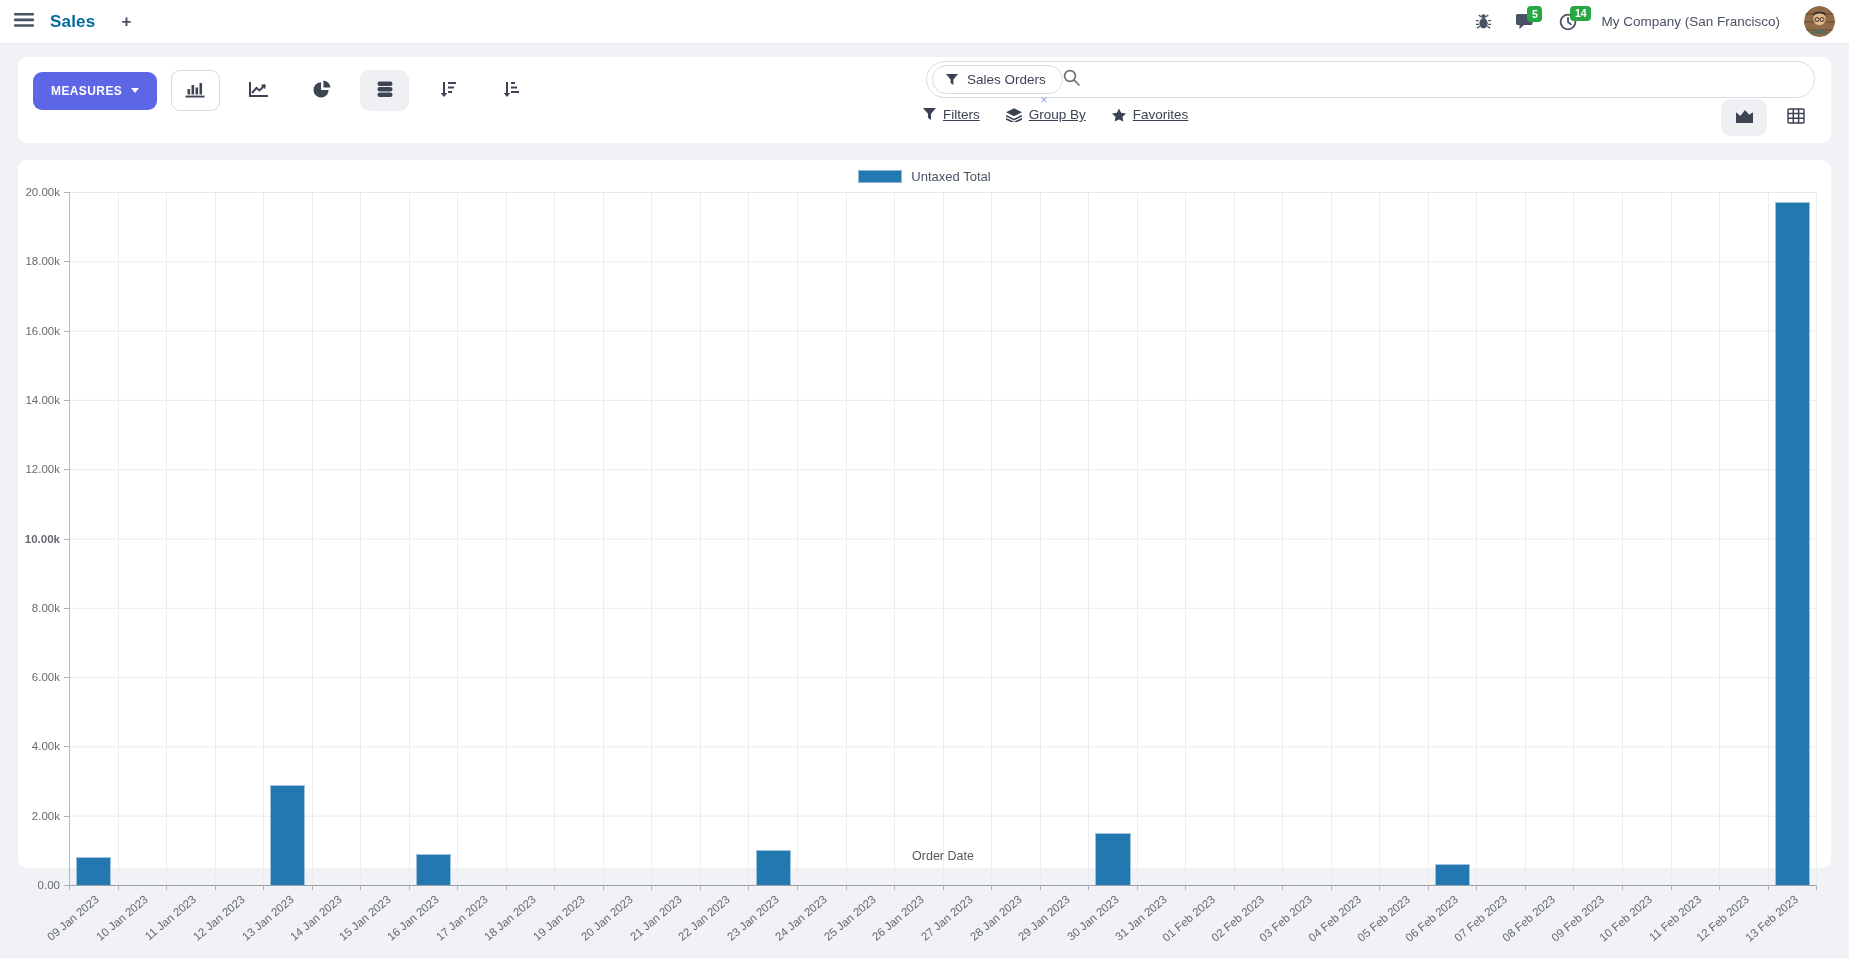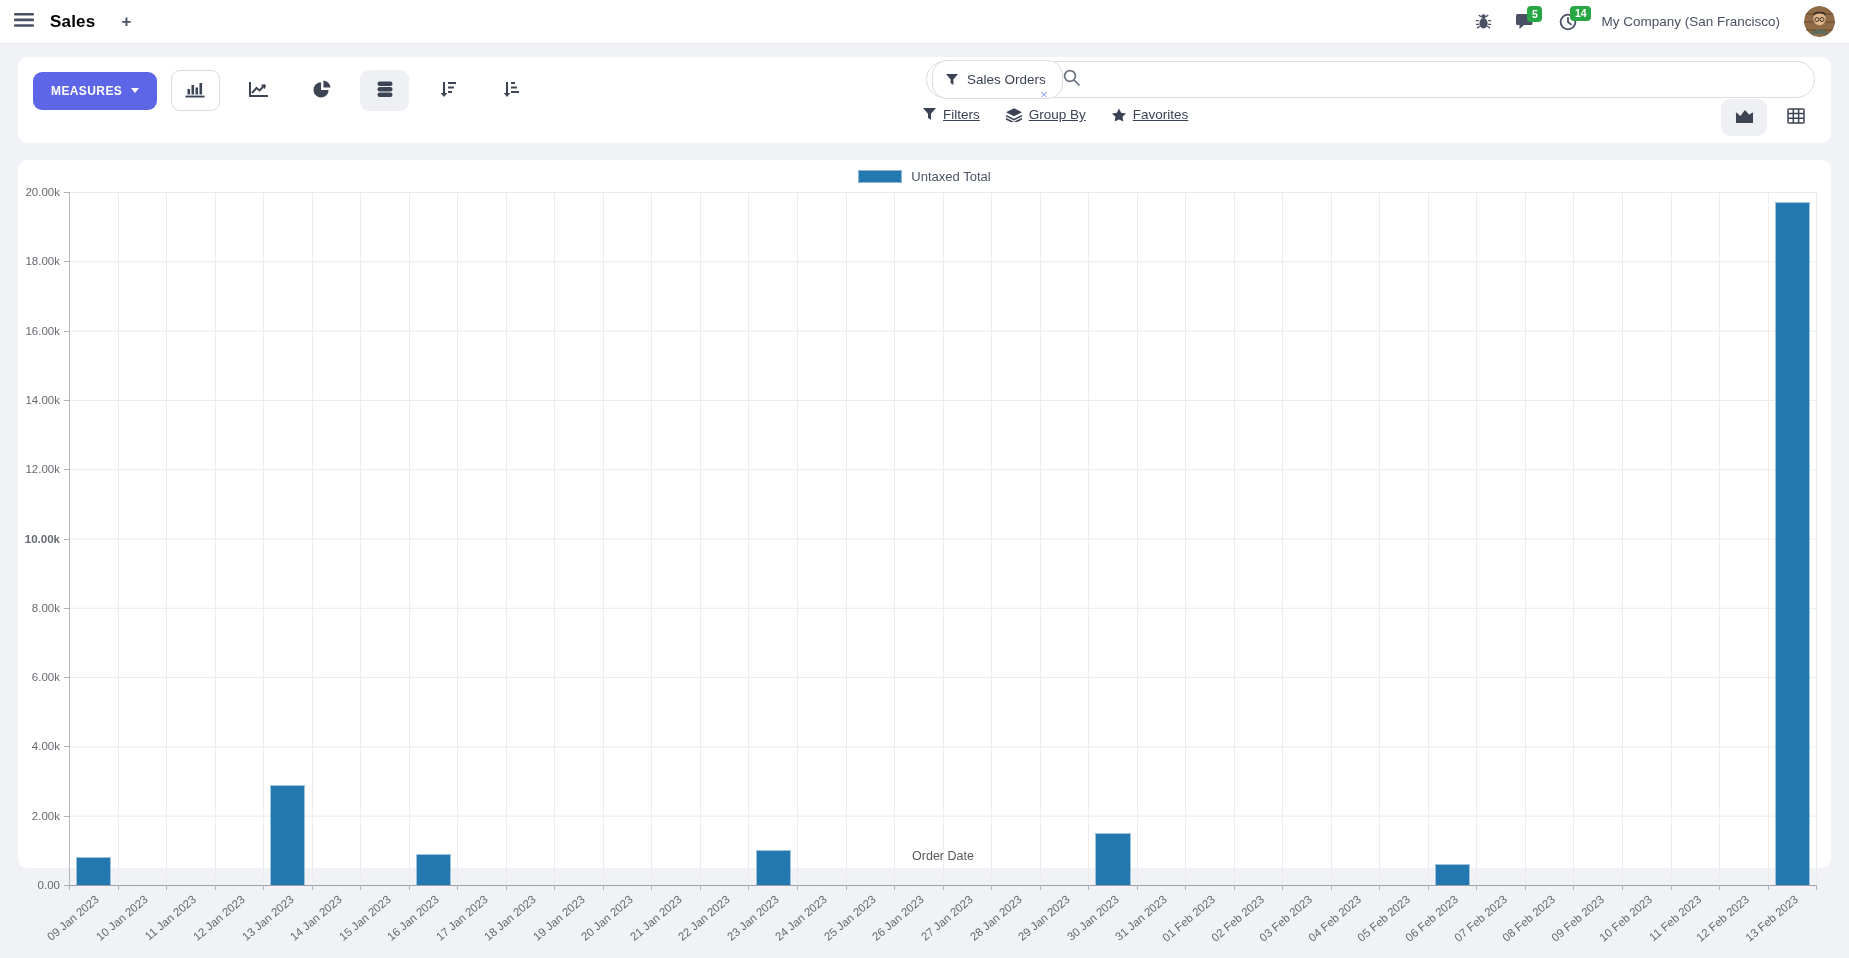--- a/index.html
+++ b/index.html
@@ -4,21 +4,21 @@
 <style>
   * { margin:0; padding:0; box-sizing:border-box; }
   html,body { width:1849px; height:958px; overflow:hidden; }
   body { background:#f1f2f5; font-family:"Liberation Sans", sans-serif; color:#384152; }
 
   
   .navbar { height:44px; background:#fff; border-bottom:1px solid #e9eaee;
             display:flex; align-items:center; padding:0 14px; }
   .nav-left { display:flex; align-items:center; gap:16px; }
   .burger { width:20px; cursor:pointer; color:#4a5164; }
-  .app-name { font-size:17px; font-weight:700; color:#000000; letter-spacing:.2px; cursor:pointer; }
+  .app-name { font-size:17px; font-weight:700; color:#0369a1; letter-spacing:.2px; cursor:pointer; }
   .plus { font-size:17px; font-weight:700; color:#4a5164; margin-left:10px; cursor:pointer; }
   .nav-right { margin-left:auto; display:flex; align-items:center; gap:24px; }
   .nav-ico { position:relative; color:#4a5164; display:flex; align-items:center; cursor:pointer; }
   .badge { position:absolute; top:-7px; left:11px; background:#28a745; color:#fff;
            font-size:10.5px; font-weight:700; line-height:1; padding:2.5px 4.5px; border-radius:4px; }
   .company { font-size:13.5px; color:#4a5164; cursor:pointer; }
   .avatar { width:31px; height:31px; border-radius:50%; overflow:hidden; display:block; cursor:pointer; }
 
   
   .content { padding:13px 18px 0 18px; }
@@ -36,21 +36,21 @@
   .ico-btn { width:49px; height:41px; display:flex; align-items:center; justify-content:center;
              background:transparent; border:1px solid transparent; border-radius:9px;
              color:#3d4454; cursor:pointer; }
   .ico-btn.active-outline { border-color:#d8dade; background:#fff; }
   .ico-btn.active-fill { background:#eef0f3; }
 
   
   .searchbar { position:absolute; left:908px; right:16px; top:4px; height:37px;
                border:1px solid #d9dbe0; border-radius:19px; background:#fff;
                display:flex; align-items:center; padding:0 12px 0 5px; }
-  .facet { height:39px; border:1px solid #d9dbe0; border-radius:15px; background:#fff;
+  .facet { height:29px; border:1px solid #d9dbe0; border-radius:15px; background:#fff;
            display:flex; align-items:center; gap:9px; padding:0 16px 0 13px;
            font-size:13.5px; color:#3a4254; cursor:pointer; position:relative; }
   .facet-x { position:absolute; right:14px; top:26px; color:#94a3f0; font-size:13px; cursor:pointer; }
   .search-input { flex:1; border:none; outline:none; font-family:inherit; font-size:13.5px;
                   color:#3a4254; margin-left:10px; background:transparent; }
   .search-input::placeholder { color:#d4d7de; }
   .mag { color:#6b7280; }
 
   .cp-filters { position:absolute; left:905px; top:50px; display:flex; align-items:flex-end; gap:26px;text-decoration:underline; }
   .cp-filter-item { display:flex; align-items:center; gap:7px; font-size:13.5px; font-weight:500;

